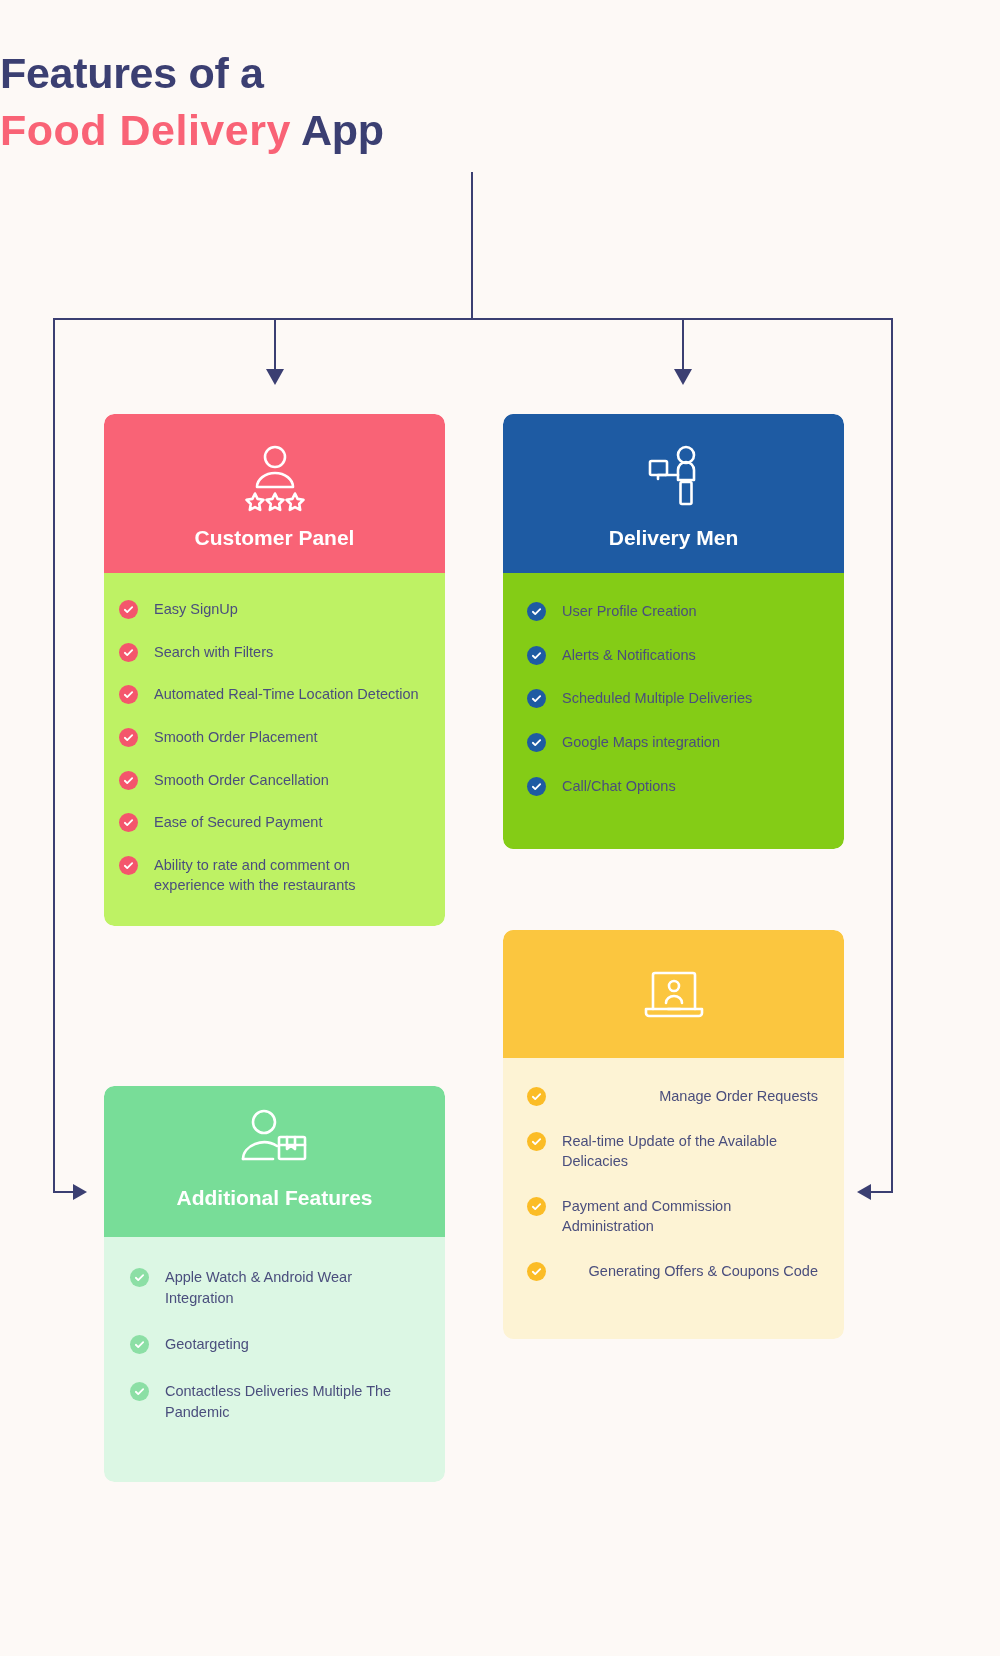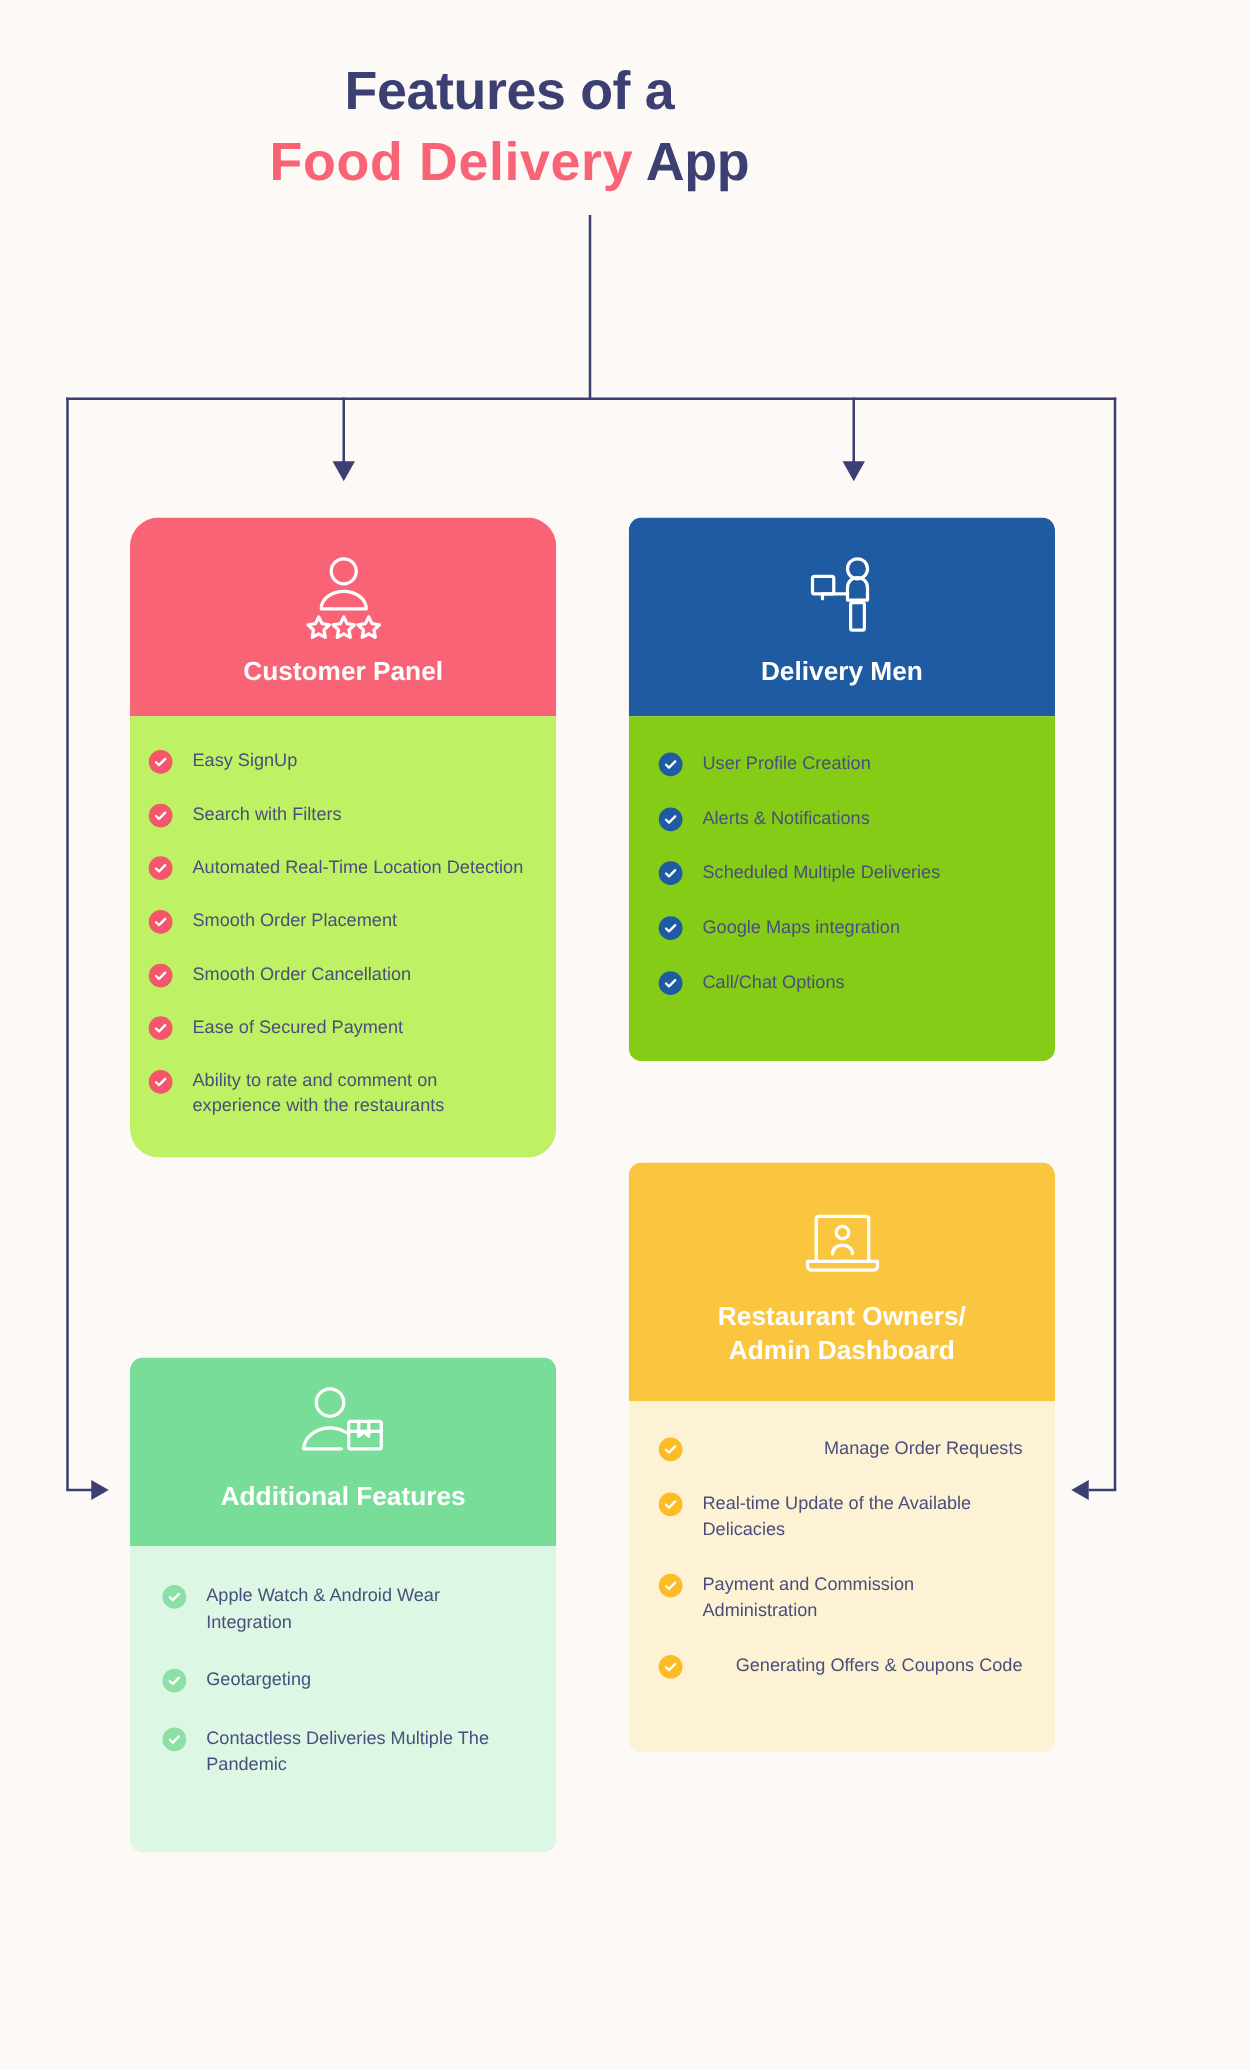--- a/index.html
+++ b/index.html
@@ -16,21 +16,21 @@
     background: #fdf9f6;
     overflow: hidden;
   }
 
   
   .title-block {
     position: absolute;
     top: 48px;
     left: 0;
     width: 815px;
-    text-align: center;
+    text-align: left;
     line-height: 1.18;
   }
   .title-line {
     font-size: 43px;
     font-weight: bold;
     color: #3b3f72;
     letter-spacing: -0.3px;
   }
   .title-line2 { margin-top: 6px; }
   .title-accent {
@@ -130,21 +130,21 @@
 
   .c-yellow .card-head { background: #fbc63f; }
   .c-yellow .card-body { background: #fdf3d4; }
   .c-yellow .tick      { background: #fbbc26; }
 
   .c-green .card-head { background: #78dd98; }
   .c-green .card-body { background: #dcf7e4; }
   .c-green .tick      { background: #8cdfa5; }
 
   
-  #card-customer  { left: 104px; top: 414px; border-radius: 23px; }
+  #card-customer  { left: 104px; top: 414px; }
   #card-delivery  { left: 503px; top: 414px; }
   #card-restaurant{ left: 503px; top: 930px; }
   #card-additional{ left: 104px; top: 1086px; }
 
   #card-restaurant .card-head { padding-bottom: 26px; }
   #card-additional .card-head { padding: 14px 18px 26px; }
   #card-additional .card-body { padding: 30px 26px 34px 26px; }
   #card-additional .feat { margin-bottom: 26px; }
   #card-restaurant .card-body { padding: 28px 26px 34px 24px; }
   #card-restaurant .feat { margin-bottom: 24px; justify-content: space-between; }
@@ -313,21 +313,20 @@
     <div class="card-head">
       <div class="card-icon">
         <svg width="64" height="58" viewBox="0 0 64 58" fill="none" stroke="#ffffff" stroke-width="2.6" stroke-linecap="round" stroke-linejoin="round">
           <path d="M11 44 V10 a2 2 0 0 1 2-2 h38 a2 2 0 0 1 2 2 v34"></path>
           <path d="M4 44 h56 a0 0 0 0 1 0 0 v4 a3 3 0 0 1 -3 3 H7 a3 3 0 0 1 -3 -3 v-4 Z"></path>
           <path d="M26 44 h12"></path>
           <circle cx="32" cy="21" r="5"></circle>
           <path d="M24 38 a8 7 0 0 1 16 0"></path>
         </svg>
       </div>
-      <div class="card-title"><span>Restaurant Owners/</span><br><span>Admin Dashboard</span></div>
     </div>
     <div class="card-body">
       <div class="feat">
         <span class="tick">
             <svg width="11" height="11" viewBox="0 0 12 12" fill="none" stroke="#ffffff" stroke-width="2" stroke-linecap="round" stroke-linejoin="round">
               <path d="M2 6.3 L4.6 8.8 L10 3.4"></path>
             </svg>
           </span>
         <span class="feat-label">Manage Order Requests</span>
       </div>

